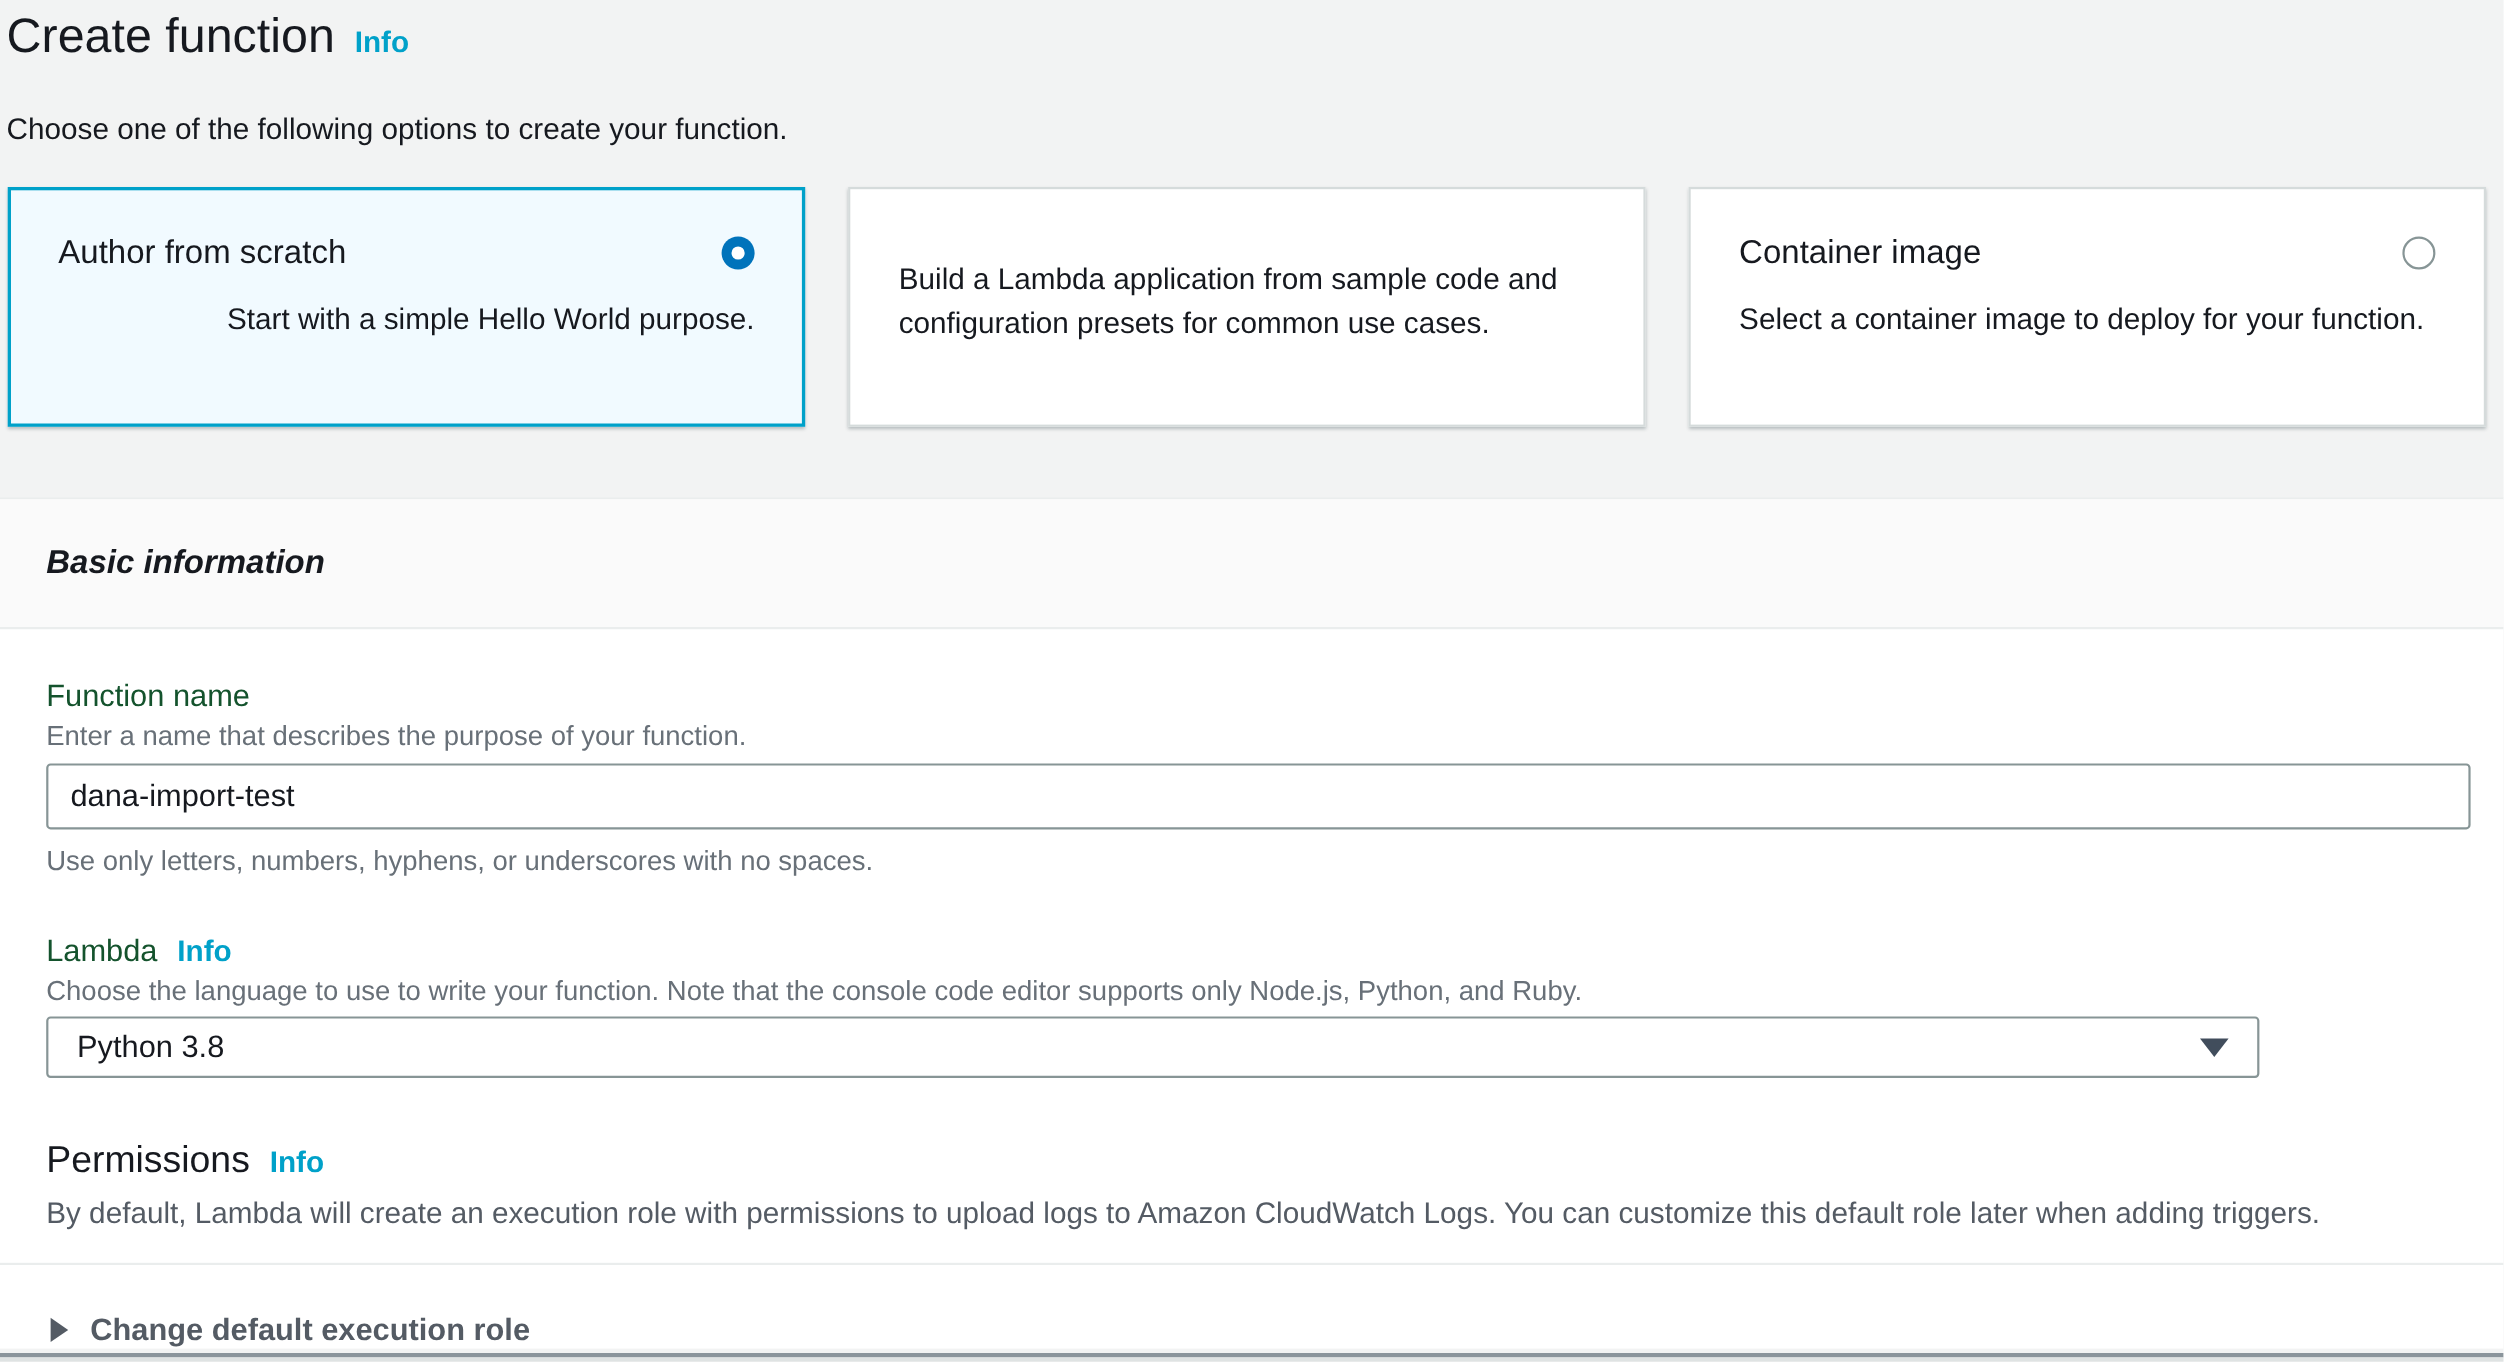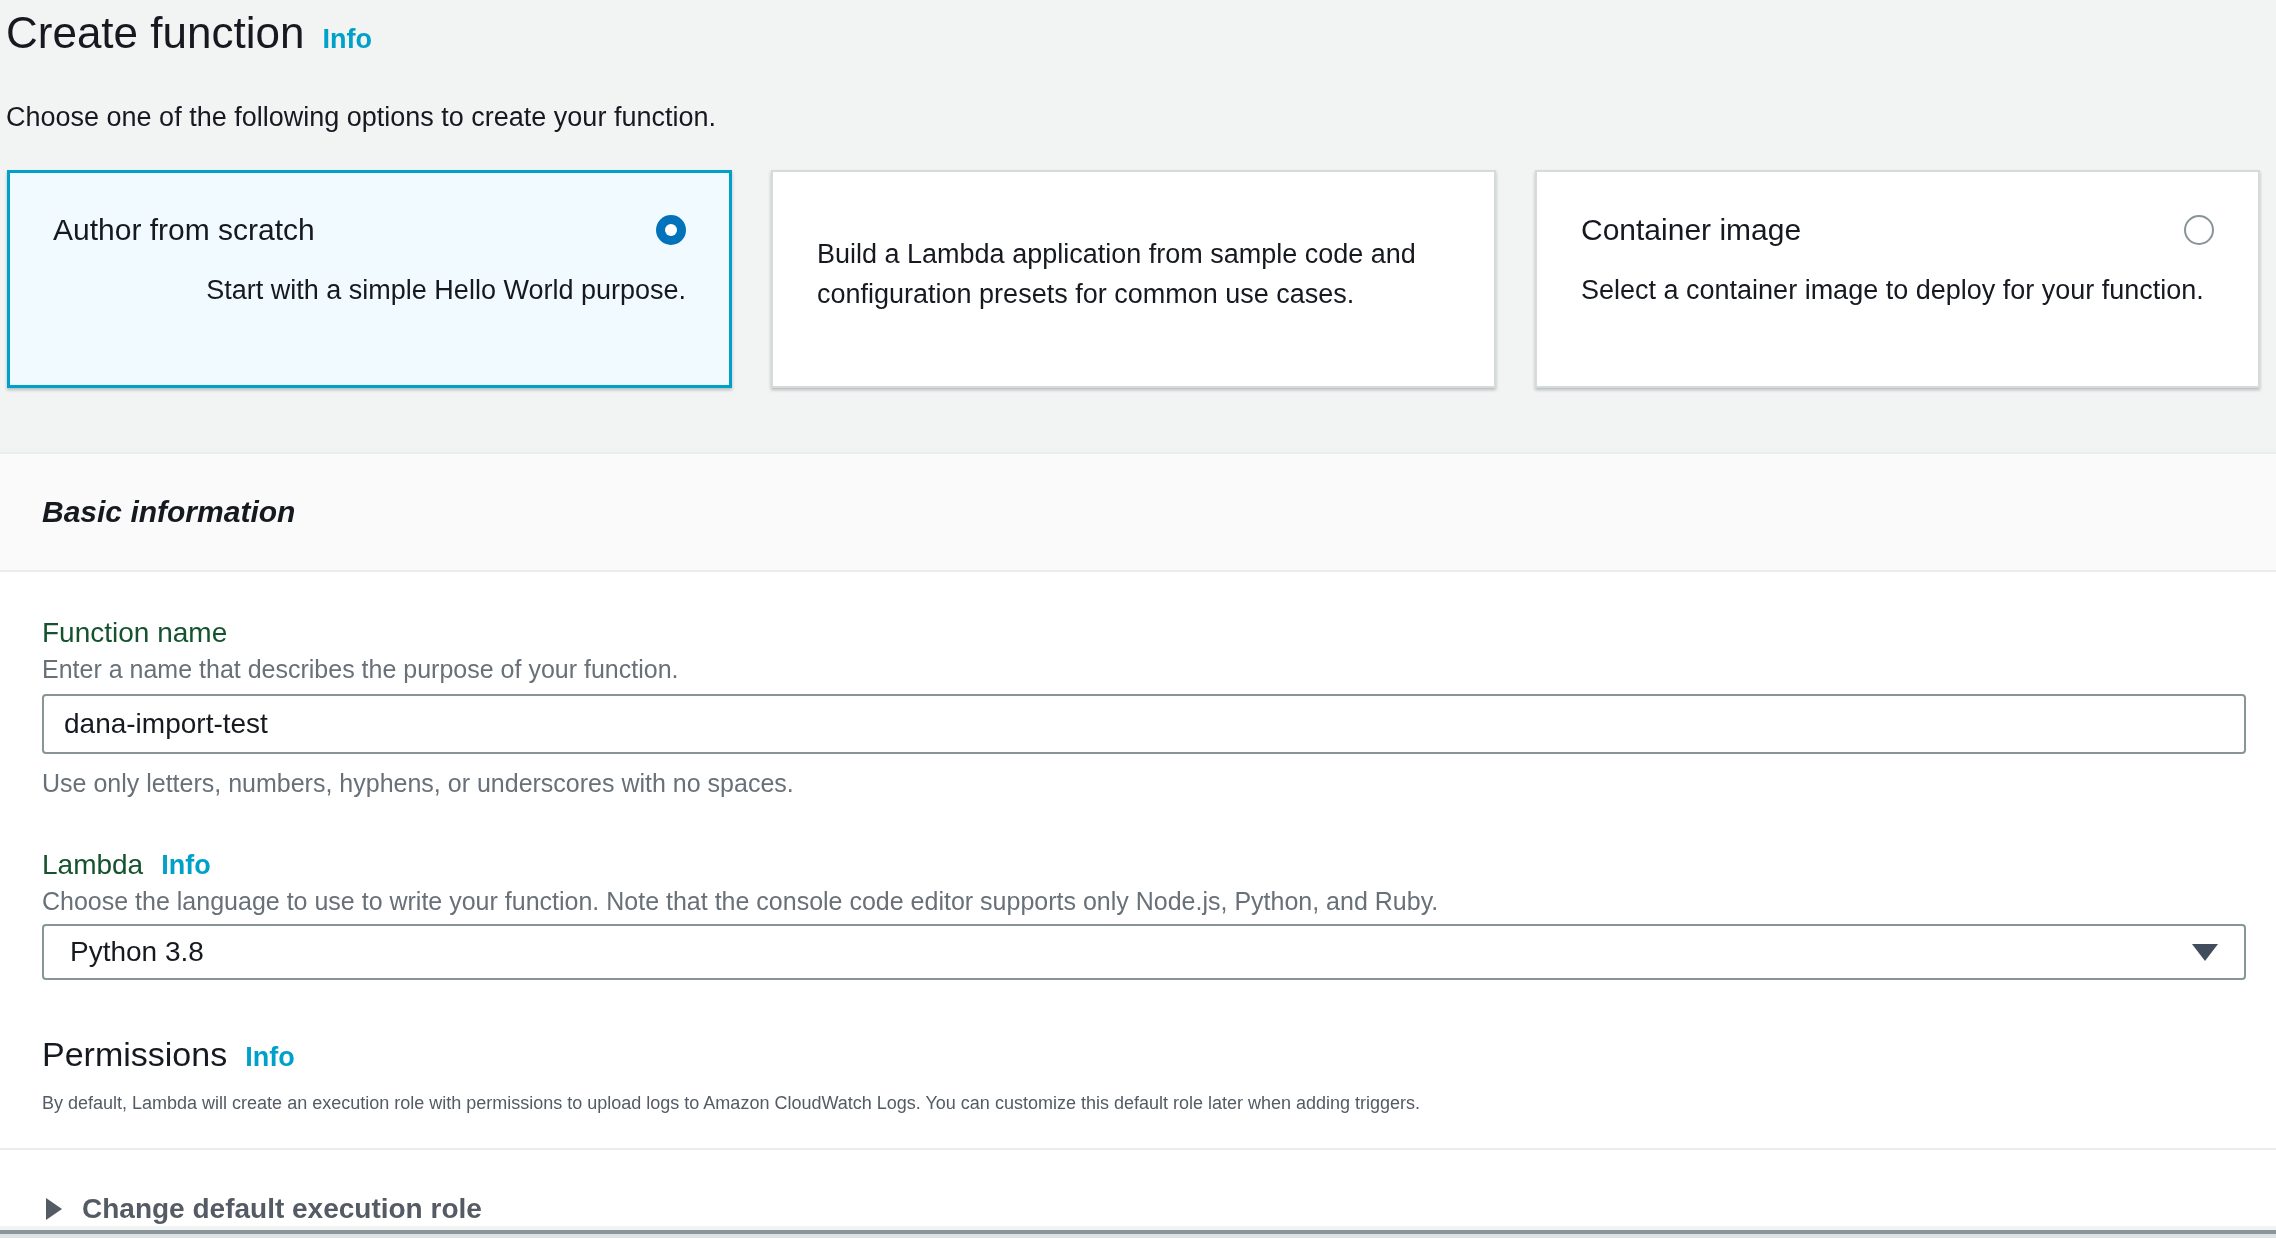--- a/index.html
+++ b/index.html
@@ -63,36 +63,36 @@
   .text-input {
     display:block; margin-top:10px; width:2204px; height:60px;
     border:2px solid #879596; border-radius:4px; background:#ffffff;
     font-family:"Liberation Sans", sans-serif;
     font-size:28px; color:#16191f; padding:0 20px;
   }
   .constraint { margin-top:14px; font-size:25px; line-height:30px; color:#687078; }
 
   .runtime-block { margin-top:50px; }
   .select {
-    margin-top:8px; width:2204px; height:56px;
+    margin-top:8px; width:2012px; height:56px;
     border:2px solid #879596; border-radius:4px; background:#ffffff;
     display:flex; align-items:center; justify-content:space-between;
     padding:0 26px; cursor:pointer;
   }
   .select-value { font-size:28px; color:#16191f; }
   .select-caret {
     width:0; height:0;
     border-left:13px solid transparent;
     border-right:13px solid transparent;
     border-top:17px solid #414d5c;
   }
 
   .permissions-block { margin-top:54px; }
   .h2-plain { font-size:34px; font-weight:400; line-height:40px; color:#16191f; }
-  .perm-desc { margin-top:14px; font-size:18px; line-height:30px; color:#545b64; }
+  .perm-desc { margin-top:14px; font-size:27px; line-height:30px; color:#545b64; }
 
   .divider { margin-top:30px; border-top:2px solid #eaeded; }
   .expander { display:flex; align-items:center; gap:20px; padding:42px 0 0 46px; cursor:pointer; }
   .expander-caret {
     width:0; height:0;
     border-top:11px solid transparent;
     border-bottom:11px solid transparent;
     border-left:16px solid #545b64;
   }
   .expander-label { font-size:28px; font-weight:700; color:#545b64; line-height:34px; }

